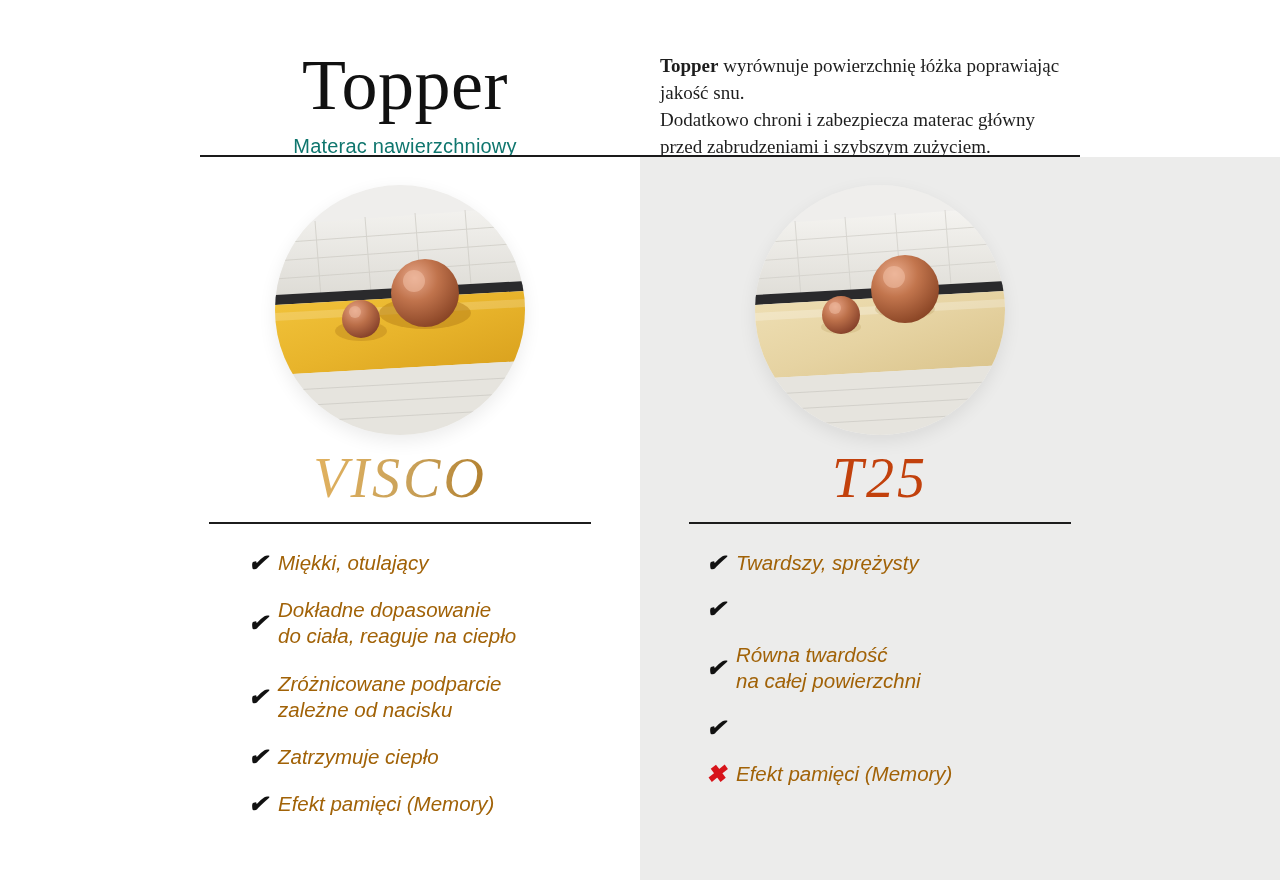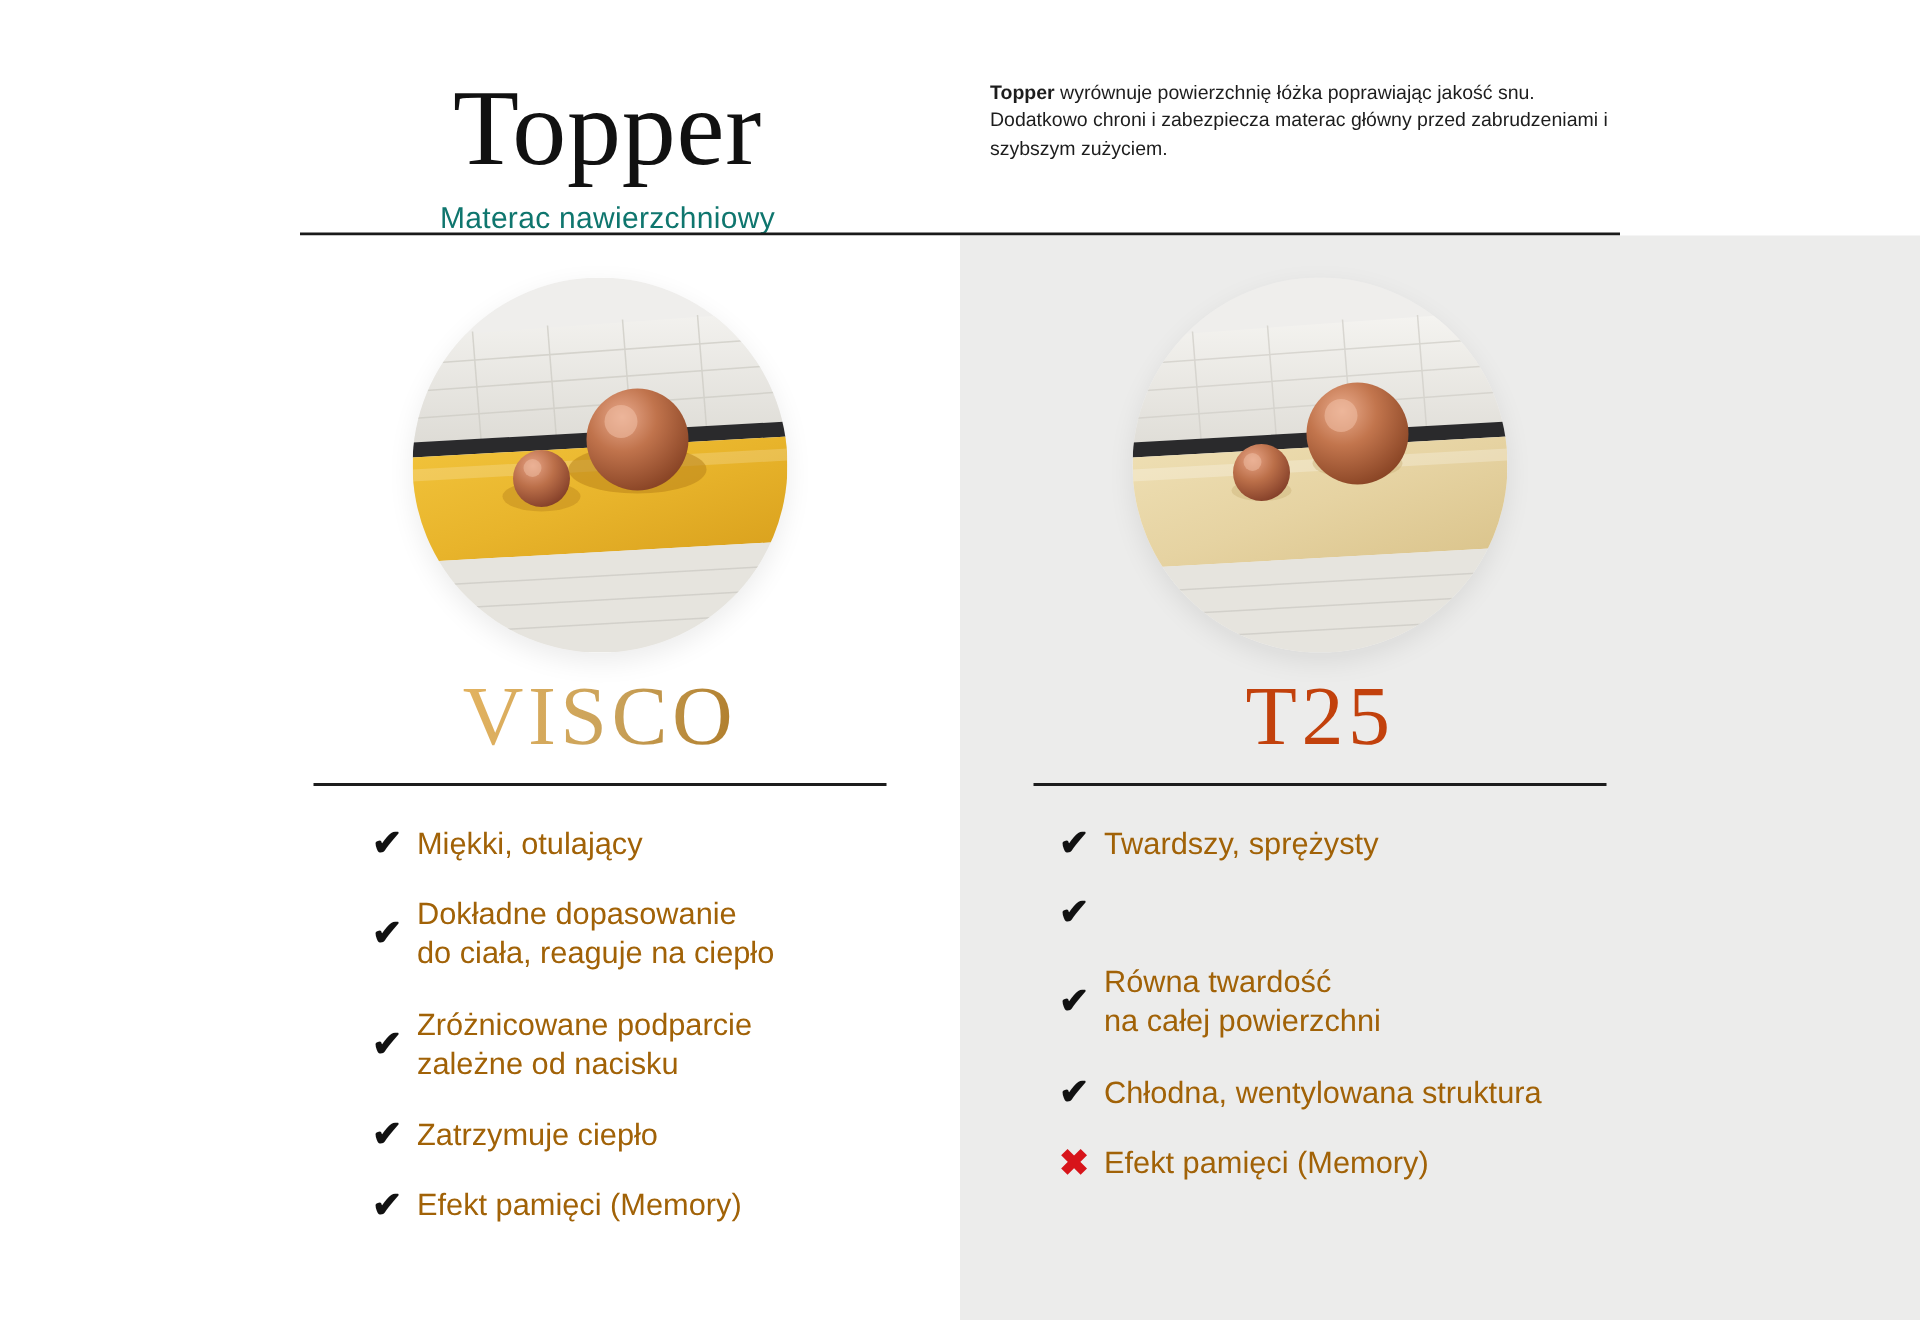--- a/index.html
+++ b/index.html
@@ -43,24 +43,25 @@
   .brand-subtitle {
     font-size: 20px;
     color: #0f766e;
     margin-top: 14px;
     letter-spacing: 0.2px;
   }
   .header-right {
     flex: 1;
     padding-left: 20px;
     padding-top: 8px;
-    font-size: 13px;
+    font-size: 19px;
     line-height: 1.42;
     color: #1d1d1d;
     max-width: 440px;
+    font-family: Liberation Serif, serif;
   }
   .header-right .strong {
     font-weight: bold;
   }
   .header-right p {
     margin: 0;
   }
 
   .top-rule {
     position: absolute;
@@ -88,20 +89,21 @@
     width: 640px;
     background: #ffffff;
     padding: 0 0 0 0;
   }
   .col-right {
     width: 640px;
     background: #ececeb;
   }
   .col-inner {
     padding: 28px 60px 0 60px;
+    font-style: italic;
   }
   .col-left .col-inner { padding-left: 200px; padding-right: 40px; }
   .col-right .col-inner { padding-left: 40px; padding-right: 200px; }
 
   
   .photo-wrap {
     display: flex;
     justify-content: center;
   }
   .photo {
@@ -347,21 +349,20 @@
         <li class="feature">
           <span class="mark">✔</span>
         </li>
         <li class="feature">
           <span class="mark">✔</span>
           <span class="feature-text">Równa twardość
 na całej powierzchni</span>
         </li>
         <li class="feature">
           <span class="mark">✔</span>
-          <span class="feature-text">Chłodna, wentylowana struktura</span>
         </li>
         <li class="feature">
           <span class="mark cross">✖</span>
           <span class="feature-text">Efekt pamięci (Memory)</span>
         </li>
       </ul>
     </div>
   </div>
 
 </div>

